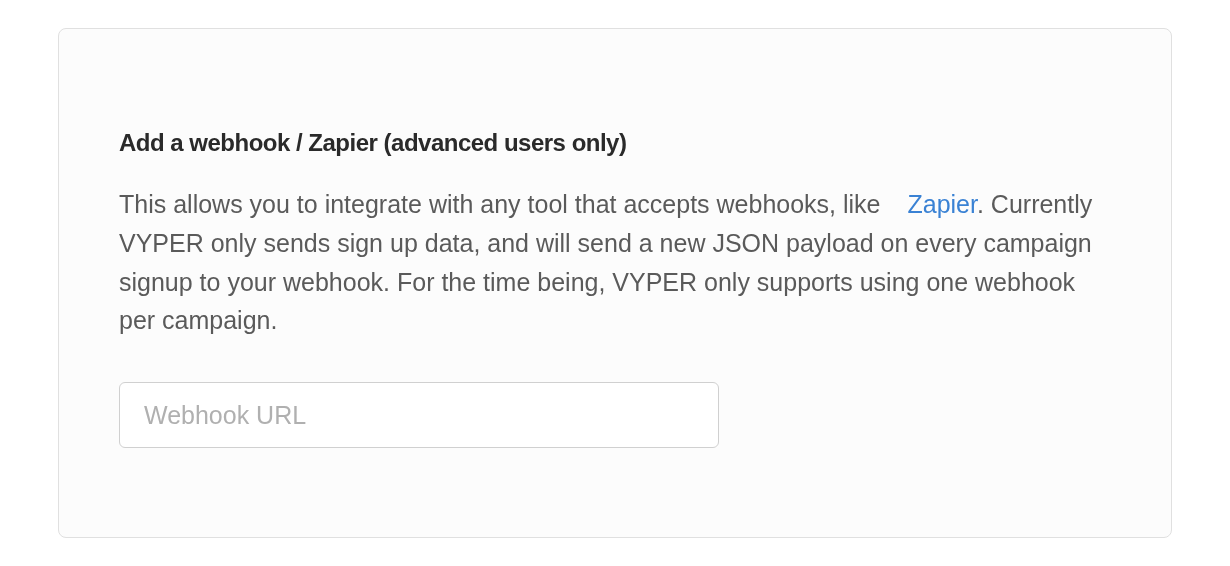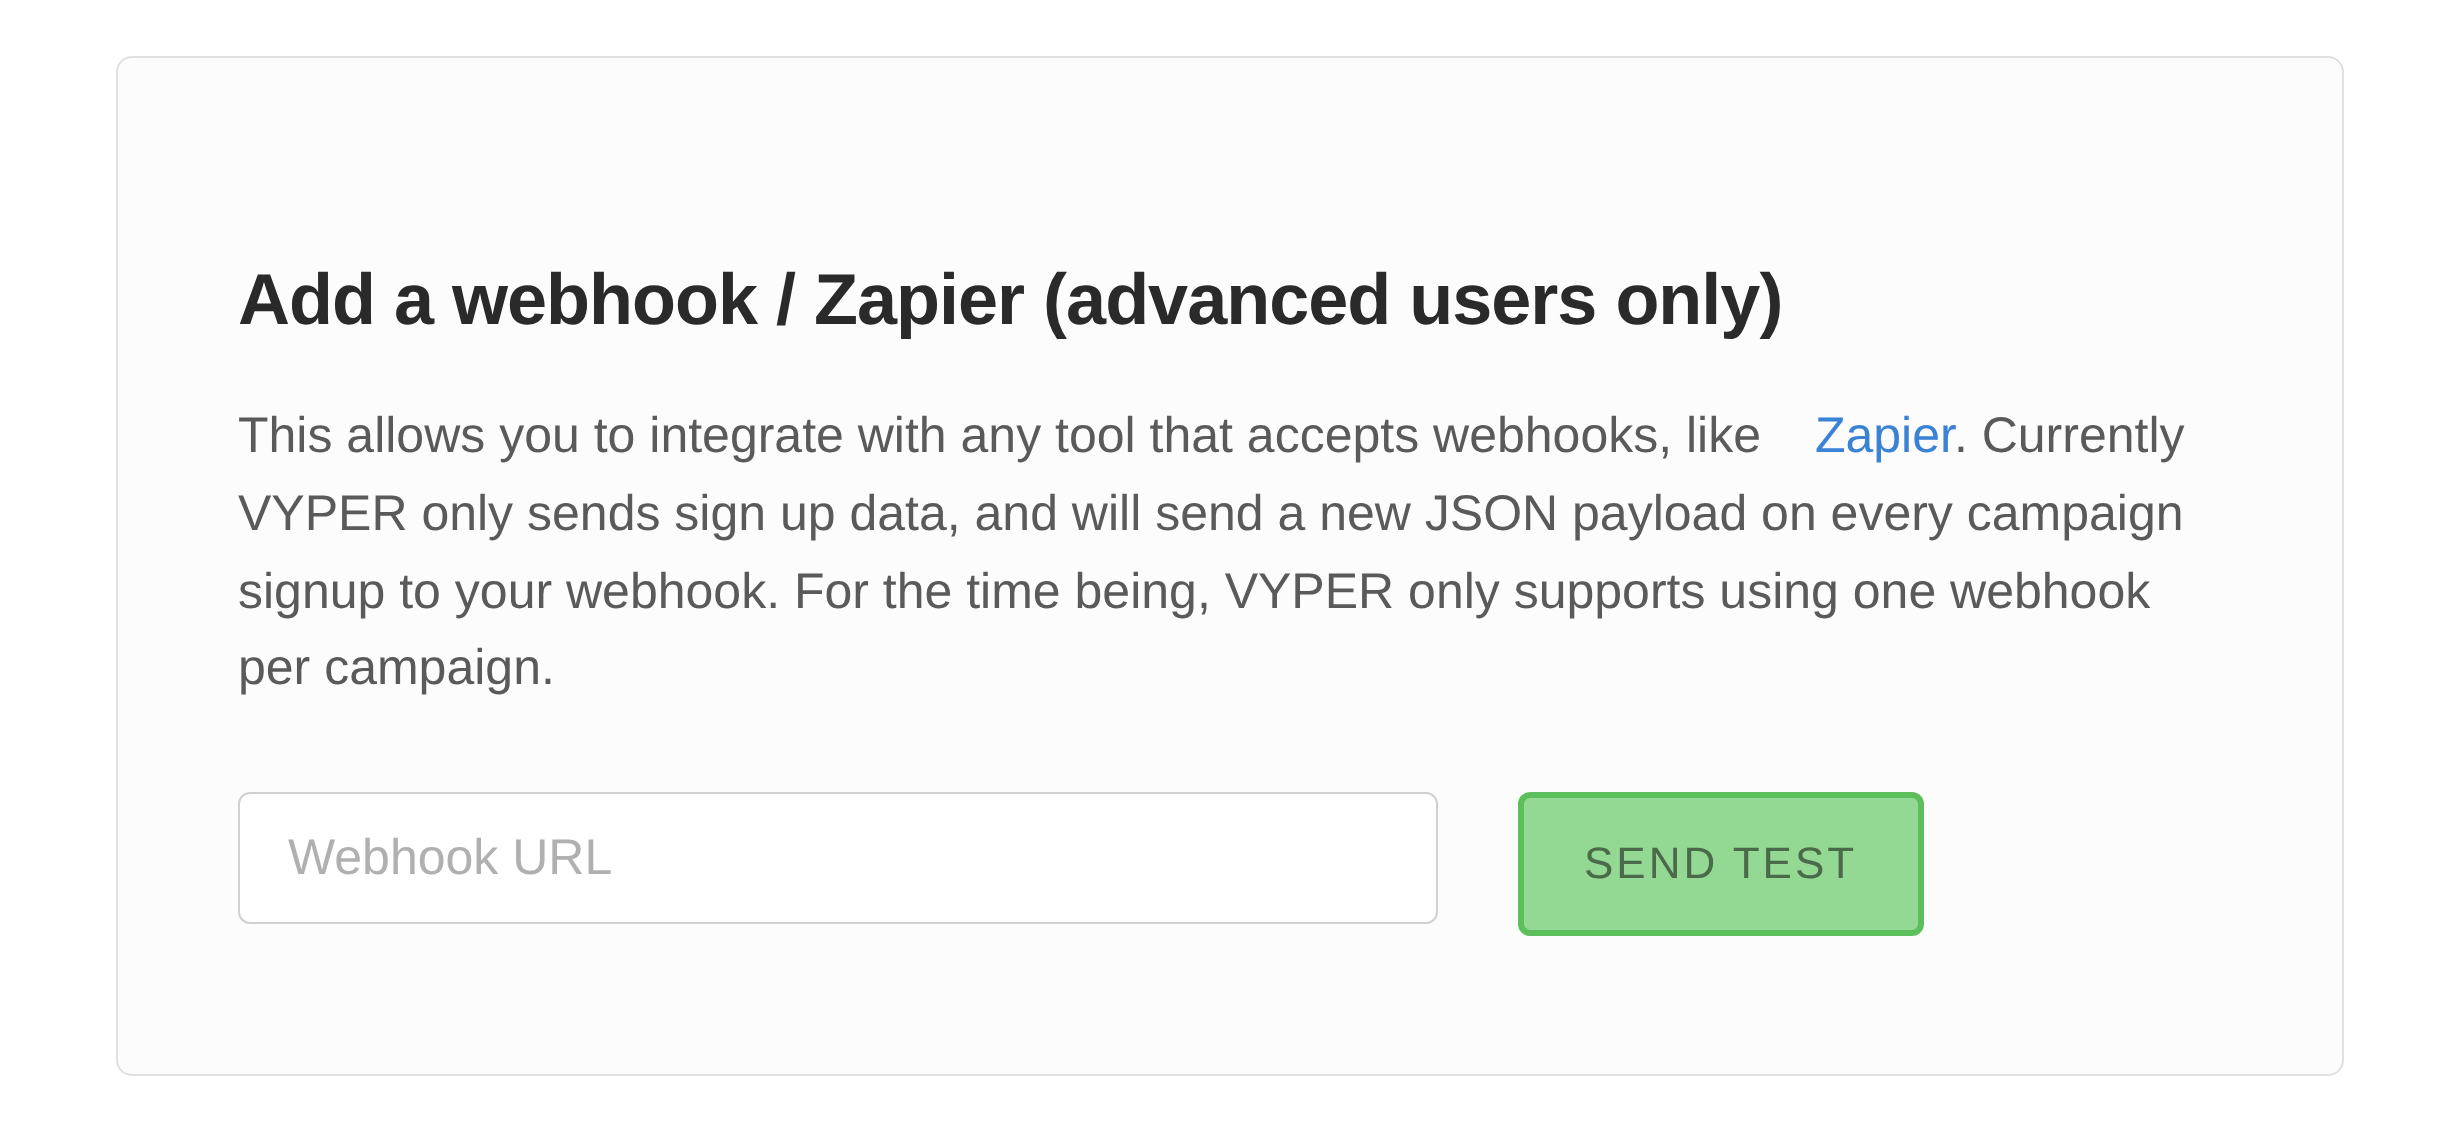--- a/index.html
+++ b/index.html
@@ -18,21 +18,21 @@
     
     .card {
       background: #fcfcfc;
       border: 1px solid #e0e0e0;
       border-radius: 8px;
       padding: 100px 60px 60px 60px;
       height: 510px;
     }
     
     .heading {
-      font-size: 36px;
+      font-size: 24px;
       font-weight: 700;
       color: #2a2a2a;
       letter-spacing: -0.5px;
       margin-bottom: 28px;
     }
     
     .description {
       font-size: 25px;
       line-height: 1.55;
       color: #5a5a5a;
@@ -40,21 +40,21 @@
     }
     
     .description a {
       color: #3a82d4;
       text-decoration: none;
       margin-left: 20px;
     }
     
     .form-row {
       display: flex;
-      align-items: flex-start;
+      align-items: flex-end;
       gap: 40px;
     }
     
     .webhook-input {
       flex: 0 0 600px;
       height: 66px;
       border: 1px solid #d0d0d0;
       border-radius: 6px;
       padding: 0 24px;
       font-size: 25px;
@@ -84,15 +84,14 @@
 </head>
 <body>
 
 <div class="card">
   <h1 class="heading">Add a webhook / Zapier (advanced users only)</h1>
   <p class="description">
     <span>This allows you to integrate with any tool that accepts webhooks, like </span><a href="#">Zapier</a><span>. Currently VYPER only sends sign up data, and will send a new JSON payload on every campaign signup to your webhook. For the time being, VYPER only supports using one webhook per campaign.</span>
   </p>
   <div class="form-row">
     <input type="text" class="webhook-input" placeholder="Webhook URL" style="">
-    <button class="send-test-btn">SEND TEST</button>
   </div>
 </div>
 
 </body></html>

